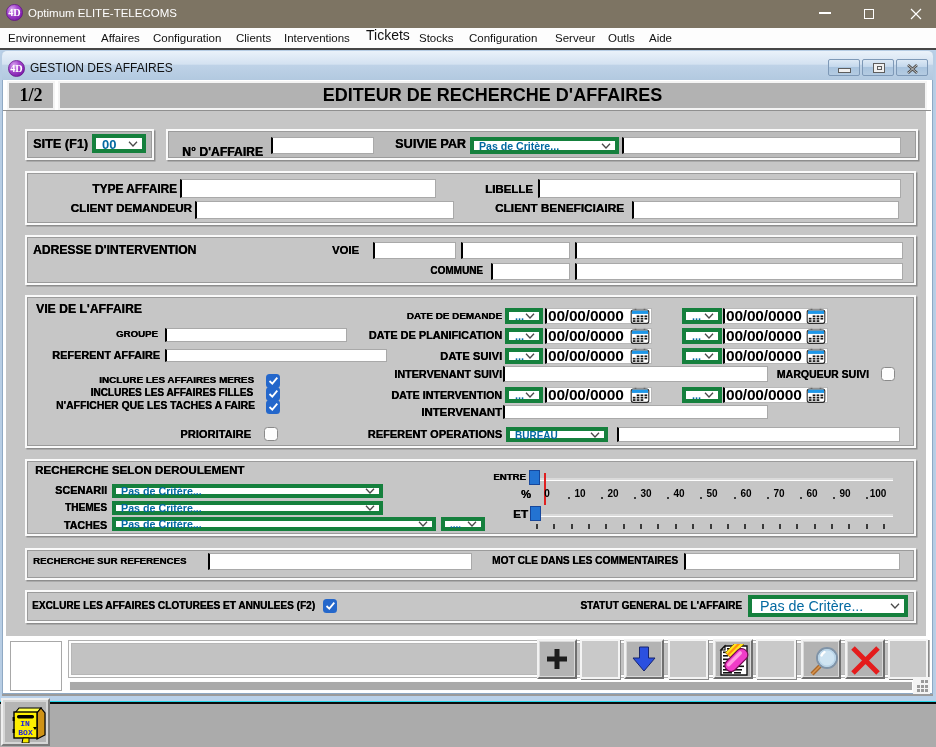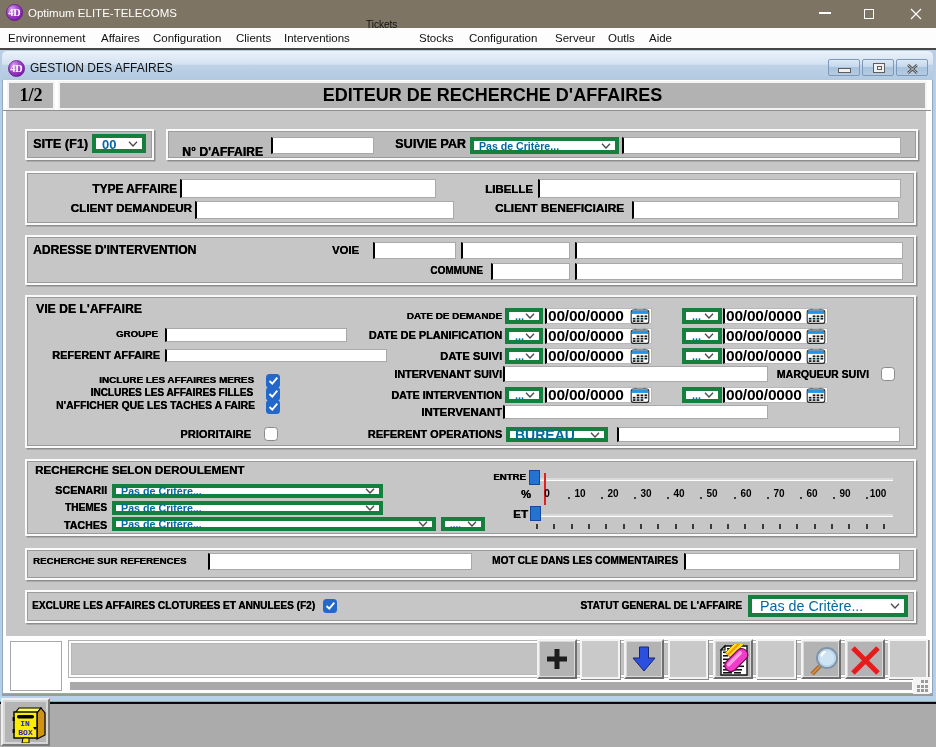--- a/index.html
+++ b/index.html
@@ -39,21 +39,21 @@
 <svg class="a" style="left:910px;top:8px;" width="12" height="12" viewBox="0 0 12 12">
     <path d="M1 1 L11 11 M11 1 L1 11" stroke="#fff" stroke-width="1.2"></path>
   </svg>
 <div class="a" style="left:0;top:28px;width:936px;height:20px;background:#fdfdfd;"></div>
 <div class="a" style="left:0;top:48px;width:936px;height:2px;background:#474747;"></div>
 <span class="a" style="left:8px;top:31.5px;font-size:11.5px;color:#111;">Environnement</span>
 <span class="a" style="left:101px;top:31.5px;font-size:11.5px;color:#111;">Affaires</span>
 <span class="a" style="left:153px;top:31.5px;font-size:11.5px;color:#111;">Configuration</span>
 <span class="a" style="left:236px;top:31.5px;font-size:11.5px;color:#111;">Clients</span>
 <span class="a" style="left:284px;top:31.5px;font-size:11.5px;color:#111;">Interventions</span>
-<span class="a" style="left:366px;top:19px;font-size:10px;color:#111;">Tickets</span>
+<span class="a" style="left:366px;top:27px;font-size:14px;color:#111;">Tickets</span>
 <span class="a" style="left:419px;top:31.5px;font-size:11.5px;color:#111;">Stocks</span>
 <span class="a" style="left:469px;top:31.5px;font-size:11.5px;color:#111;">Configuration</span>
 <span class="a" style="left:555px;top:31.5px;font-size:11.5px;color:#111;">Serveur</span>
 <span class="a" style="left:608px;top:31.5px;font-size:11.5px;color:#111;">Outls</span>
 <span class="a" style="left:649px;top:31.5px;font-size:11.5px;color:#111;">Aide</span>
 <div class="a" style="left:0;top:50px;width:935px;height:644px;background:#fff;border:2px solid #b7cde4;border-bottom:none;border-radius:6px 6px 0 0;box-shadow:inset 0 0 0 1px #8fa9c4;"></div>
 <div class="a" style="left:2px;top:51px;width:931px;height:29px;border-radius:5px 5px 0 0;background:linear-gradient(#eaf2fa,#d4e2f1 45%,#bed2e7 50%,#b2c9e0);"></div>
 <svg class="a" style="left:8px;top:60px;" width="17" height="17" viewBox="0 0 20 20">
  <circle cx="10" cy="10" r="9.5" fill="url(#pg)" stroke="#5c1080" stroke-width="0.8"></circle>
  <text x="10" y="14.2" font-family="Liberation Serif,serif" font-weight="bold" font-size="12" fill="#fff" text-anchor="middle">4D</text>
@@ -362,21 +362,21 @@
         <rect x="10.6" y="10.5" width="2.7" height="1.7"></rect>
         <rect x="14.5" y="10.5" width="2.7" height="1.7"></rect>
         <rect x="2.8" y="12.9" width="2.7" height="1.7"></rect>
         <rect x="6.7" y="12.9" width="2.7" height="1.7"></rect>
         <rect x="10.6" y="12.9" width="2.7" height="1.7"></rect>
       </g>
     </svg>
   </div>
 <div class="in" style="left:503px;top:405px;width:265px;height:14px;"></div>
 <div class="dd" style="left:506px;top:427px;width:102px;height:15px;font-weight:bold;">
-    <span class="tx" style="font-size:14px;left:5px;">BUREAU</span>
+    <span class="tx" style="font-size:10px;left:5px;">BUREAU</span>
     <svg class="chev" width="10" height="6" viewBox="0 0 10 6">
       <path d="M1 0.8 L5.0 5 L9 0.8" fill="none" stroke="#4a4a4a" stroke-width="1.3"></path>
     </svg>
   </div>
 <div class="in" style="left:617px;top:427px;width:283px;height:15px;"></div>
 <div class="a" style="left:25px;top:459px;width:891px;height:77px;background:#c6c6c6;border:2.5px solid #fafafa;box-shadow:inset 0 0 0 1px #9b9b9b,1.5px 1.5px 0 #8d8d8d;"></div>
 <div class="lb" style="left:35px;top:462px;font-size:11.6px;line-height:16px;">RECHERCHE SELON DEROULEMENT</div>
 <div class="lb" style="right:829px;top:482px;font-size:10.9px;line-height:16px;">SCENARII</div>
 <div class="dd" style="left:112px;top:484px;width:271px;height:14px;font-weight:bold;">
     <span class="tx" style="font-size:10.7px;left:5px;">Pas de Critère...</span>

